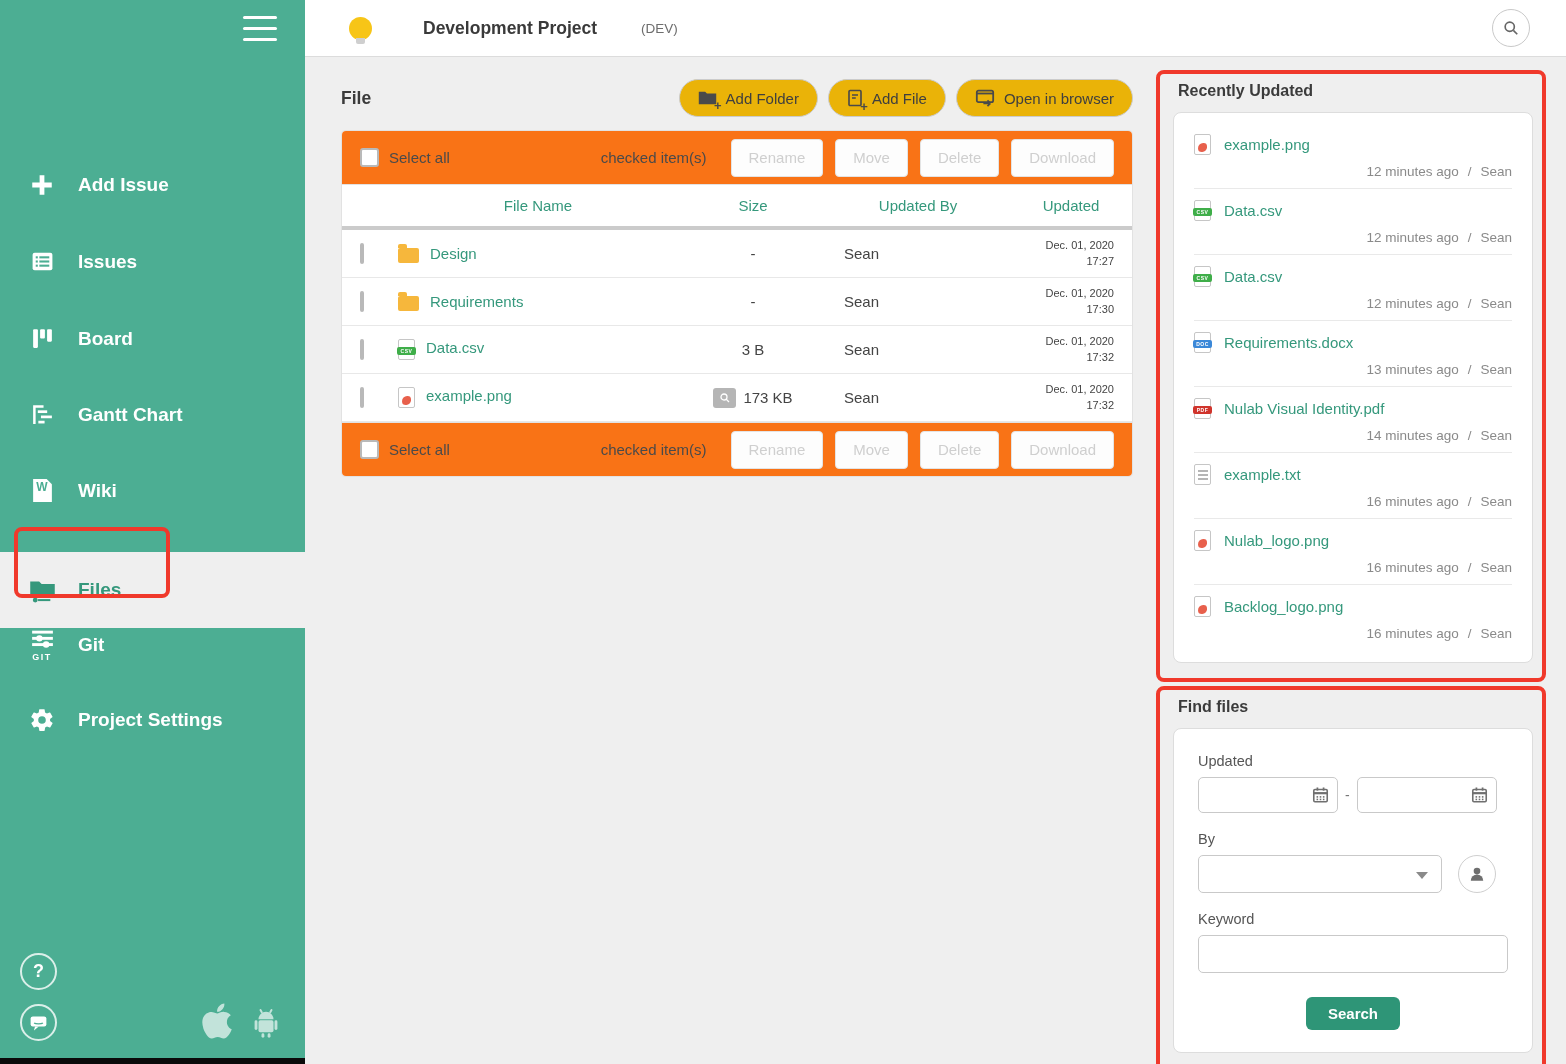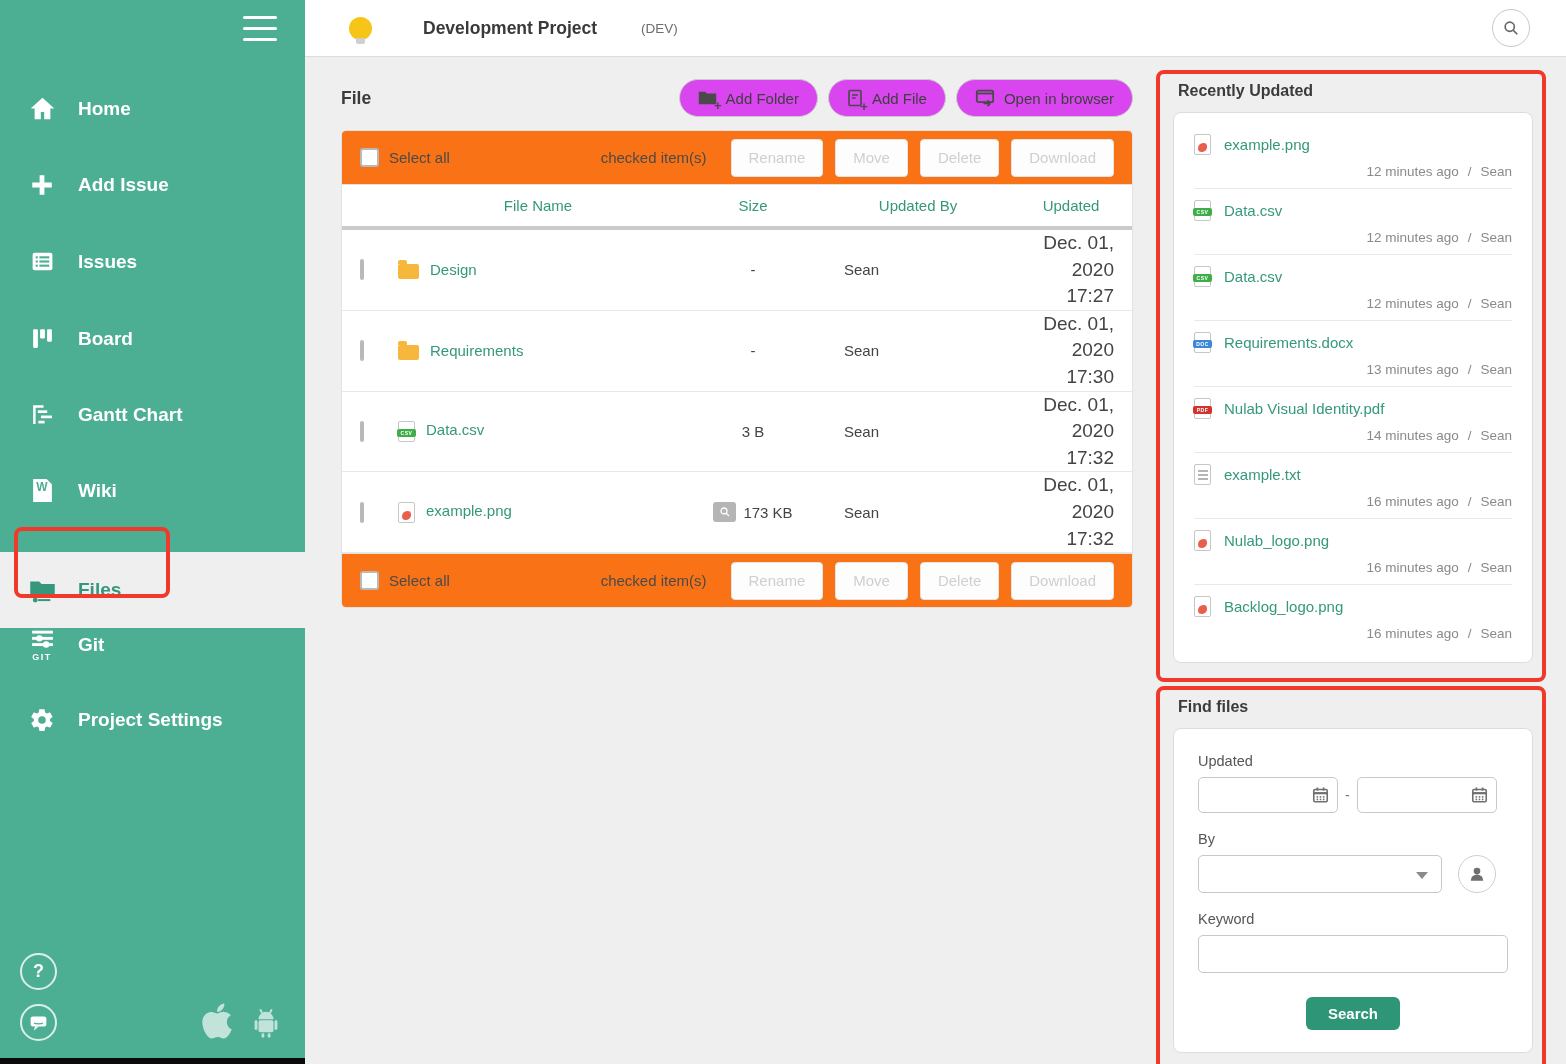--- a/index.html
+++ b/index.html
@@ -29,21 +29,21 @@
     border-bottom:1px solid #dcdcdc; display:flex; align-items:center;gap:36px; }
   .bulb { width:23px; height:23px; background:#f7c517; border-radius:50%; position:relative; margin-left:44px; flex:none; }
   .bulb::after { content:""; position:absolute; left:7px; top:21px; width:9px; height:6px; background:#cfcfcf; border-radius:0 0 2px 2px; }
   .proj-name { margin-left:15px; font-size:17.5px; font-weight:700; color:#3a3a3a; }
   .proj-key { margin-left:8px; font-size:13.5px; color:#6d6d6d; }
   .hdr-search { position:absolute; right:36px; top:9px; width:38px; height:38px; border-radius:50%;
     border:1.5px solid #c9c9c9; background:#fff; display:flex; align-items:center; justify-content:center; cursor:pointer; }
   
   .file-title { position:absolute; left:341px; top:88px; font-size:17.5px; font-weight:700; color:#3b3b3b; }
   .actions { position:absolute; top:79px; left:341px; width:792px; display:flex; justify-content:flex-end; gap:10px; }
-  .pill { height:38px; border:1px solid #cbcbcb; border-radius:19px; background:#d946ef; display:flex;
+  .pill { height:38px; border:1px solid #cbcbcb; border-radius:19px; background:#eab308; display:flex;
     align-items:center; gap:9px; padding:0 18px; font-size:15px; color:#3f3f3f; cursor:pointer; }
   .picon { position:relative; display:flex; }
   .plusbadge::after { content:"+"; position:absolute; right:-5px; bottom:-6px; font-size:13px; font-weight:700;
     color:#4a4a4a; background:transparent; line-height:1; }
   
   .ftable { position:absolute; left:341px; top:130px; width:792px; background:#fff;
     border:1px solid #e2e2e2; border-radius:4px; }
   .ftoolbar { height:54px; background:#f97316; display:flex; align-items:center; padding:0 18px; }
   .ftoolbar.top { border-bottom:1px solid #e2e2e2; border-radius:4px 4px 0 0; }
   .ftoolbar.bottom { border-top:1px solid #e2e2e2; border-radius:0 0 4px 4px; }
@@ -56,21 +56,21 @@
   .thead { display:grid; grid-template-columns:56px 280px 150px 180px 126px; height:45px; align-items:center;
     border-bottom:4px solid #cbcbcb; }
   .thead div { text-align:center; color:#35987c; font-size:15px; }
   .trow { display:grid; grid-template-columns:56px 280px 150px 180px 126px; min-height:48px; align-items:center;
     border-bottom:1px solid #e8e8e8; font-size:15px; color:#444; }
   .trow:last-of-type { border-bottom:none; }
   .c-check { padding-left:18px; }
   .c-name { display:flex; align-items:flex-start; gap:11px; }
   .c-size { text-align:center; display:flex; align-items:center; justify-content:center; gap:7px; }
   .c-by   { padding-left:16px; }
-  .c-upd  { text-align:right; padding-right:20px; font-size:19px; line-height:1.4; }
+  .c-upd  { text-align:right; padding-right:20px; font-size:11px; line-height:1.4; }
   a.link { color:#35987c; text-decoration:none; cursor:pointer; }
   
   .fld { width:21px; height:15px; background:#f6b73c; border-radius:2px; position:relative; flex:none; margin-top:3px; }
   .fld::before { content:""; position:absolute; top:-4px; left:0; width:9px; height:4px; background:#f6b73c; border-radius:2px 2px 0 0; }
   .fic { position:relative; width:17px; height:21px; background:#fff; border:1px solid #c6c6c6; border-radius:2px; flex:none; }
   .fic .band { position:absolute; left:-2px; right:-2px; top:7px; height:8px; border-radius:2px; color:#fff;
     font-size:5px; font-weight:700; text-align:center; line-height:8px; letter-spacing:.5px; }
   .band-csv { background:#3fae49; }
   .band-doc { background:#3b88d8; }
   .band-pdf { background:#d0342c; }
@@ -117,28 +117,20 @@
 </head>
 <body>
 
 <nav id="sidebar">
   <div class="hamburger">
     <span></span>
       <span></span>
       <span></span>
   </div>
 
-  <div class="side-item" style="top:70px">
-    <span class="sicon">
-      <svg width="27" height="27" viewBox="0 0 24 24" fill="currentColor">
-          <path d="M12 2.5 1.5 12H5v9.5h5.5V15h3v6.5H19V12h3.5z"></path>
-        </svg>
-    </span>
-    <span>Home</span>
-  </div>
 
   <div class="side-item" style="top:146px">
     <span class="sicon">
       <svg width="26" height="26" viewBox="0 0 24 24" fill="currentColor">
           <path d="M9.8 3h4.4v6.8H21v4.4h-6.8V21H9.8v-6.8H3V9.8h6.8z"></path>
         </svg>
     </span>
     <span>Add Issue</span>
   </div>
 

